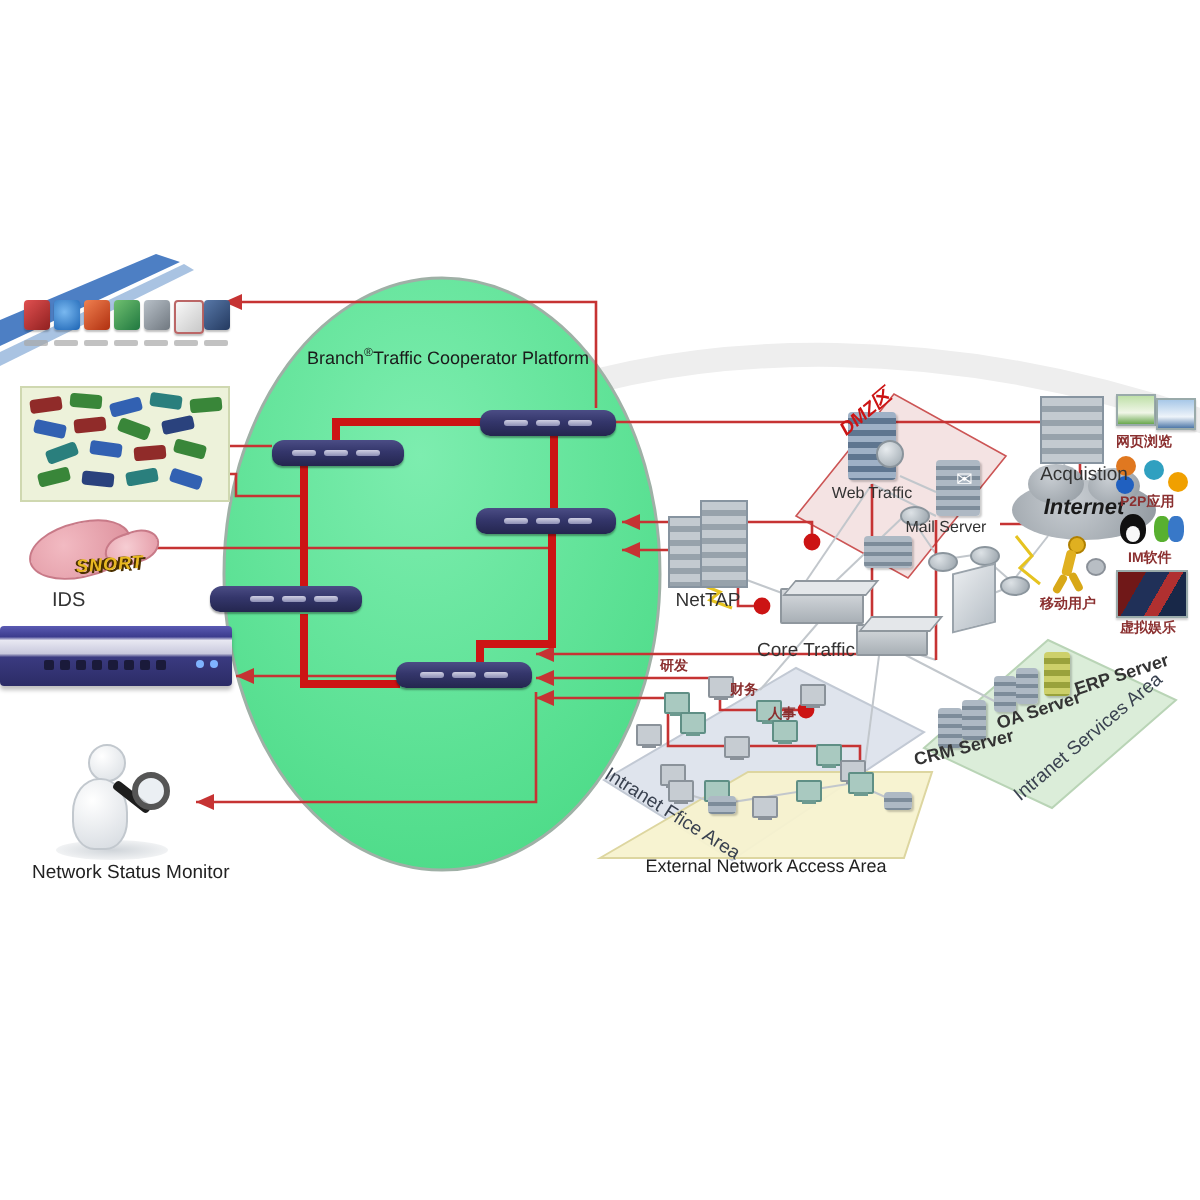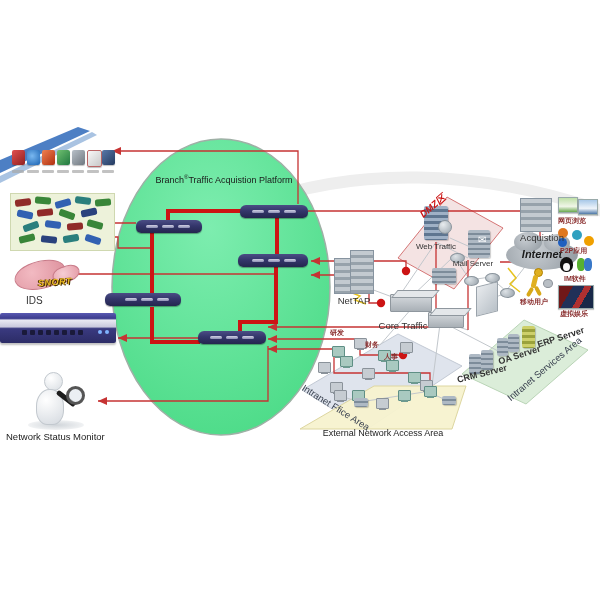--- a/index.html
+++ b/index.html
@@ -163,21 +163,21 @@
       <circle cx="406" cy="271" r="4.2"></circle>
         <circle cx="381" cy="303" r="4.2"></circle>
       <circle cx="403" cy="355" r="4.2"></circle>
         <circle cx="443" cy="321" r="4.2"></circle>
       <circle cx="488" cy="295" r="4.2"></circle>
         <circle cx="490" cy="305" r="4.2"></circle>
     </g>
   </svg>
 
   <div class="lbl" style="left:138px;top:174px;width:172px;text-align:center;font-size:9px;color:#1a1a1a;">
-    <span>Branch</span><sup>®</sup><span>Traffic Acquistion Platform</span>
+    <span>Branch</span><sup>®</sup><span>Traffic Cooperator Platform</span>
   </div>
 
   <div class="tapdev" style="left:240px;top:205px;width:68px;">
       <i></i>
       <i></i>
       <i></i>
     </div>
   <div class="tapdev" style="left:136px;top:220px;width:66px;">
       <i></i>
       <i></i>
@@ -258,21 +258,21 @@
       <div class="led" style="right:7px;"></div>
   </div>
 
   <div>
     <div class="shadow" style="left:28px;top:420px;width:56px;height:10px;z-index:2;"></div>
     <div class="head" style="left:44px;top:372px;z-index:3;"></div>
     <div class="torso" style="left:36px;top:389px;z-index:3;"></div>
     <div class="mag-handle" style="left:55px;top:396px;z-index:3;"></div>
     <div class="mag-lens" style="left:66px;top:386px;z-index:4;"></div>
   </div>
-  <div class="lbl" style="left:6px;top:431px;width:118px;font-size:9.5px;color:#222;">Network Status Monitor</div>
+  <div class="lbl" style="left:16px;top:431px;width:118px;font-size:9.5px;color:#222;">Network Status Monitor</div>
 
   <div class="lbl" style="left:418px;top:200px;font-size:9.5px;font-weight:bold;font-style:italic;color:#cc1414;transform:rotate(-40deg);">DMZ区</div>
   <div class="srv slats-blue" style="left:424px;top:206px;width:24px;height:34px;"></div>
   <div class="dot8" style="left:438px;top:220px;width:12px;height:12px;background:radial-gradient(circle at 35% 30%,#e8ecef,#9aa5ad);border:1px solid #8a949c;"></div>
   <div class="lbl" style="left:406px;top:242px;width:60px;text-align:center;">Web Traffic</div>
   <div class="srv slats" style="left:468px;top:230px;width:22px;height:28px;"></div>
   <div class="lbl" style="left:478px;top:234px;font-size:10px;color:#fff;z-index:4;">✉</div>
   <div class="lbl" style="left:444px;top:259px;width:58px;text-align:center;">Mail Server</div>
 
   <div class="bldg" style="left:520px;top:198px;width:30px;height:32px;"></div>

